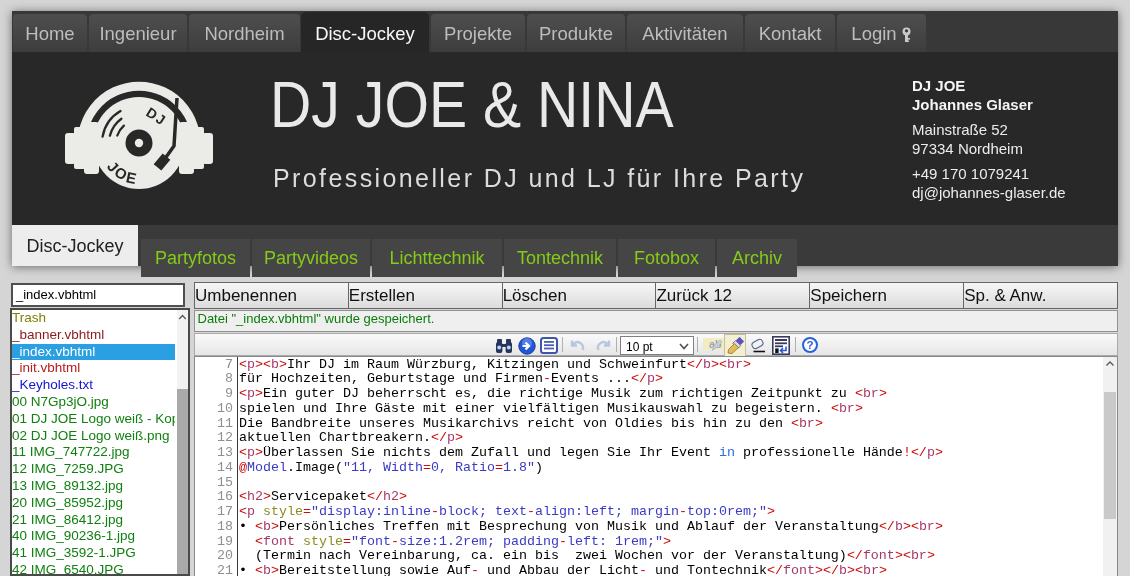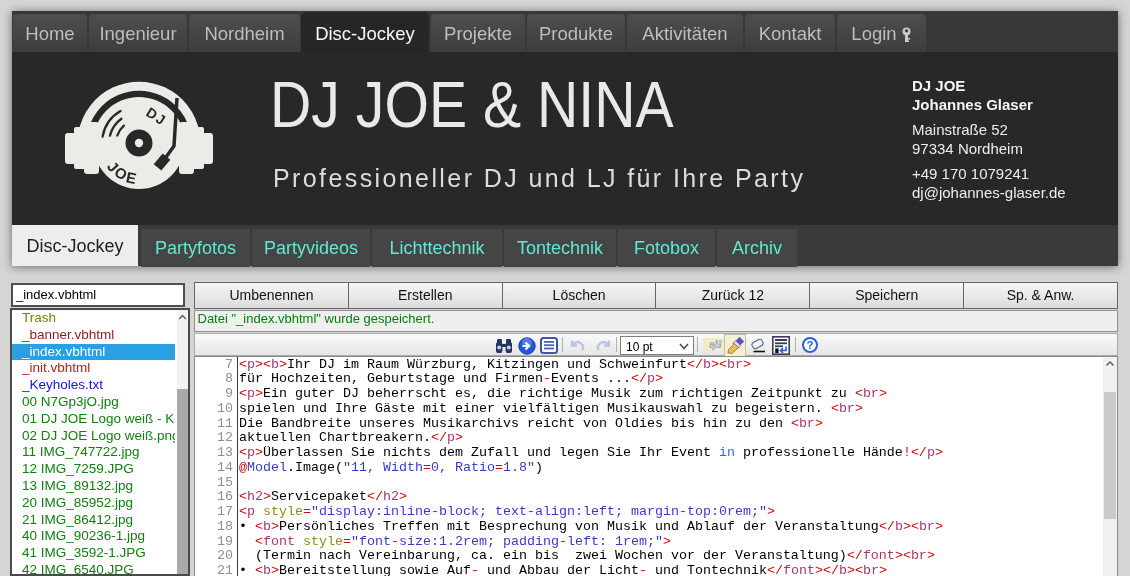--- a/index.html
+++ b/index.html
@@ -11,28 +11,28 @@
 #nav1{position:absolute;left:0;top:0;width:1106px;height:41px;background:#383838}
 #nav1 .tab{position:absolute;top:3px;height:38px;background:linear-gradient(#4e4e4e,#3d3d3d);border-radius:4px 4px 0 0;color:#bdbdbd;font-size:18.5px;text-align:center;line-height:39px}
 #nav1 .tab.act{top:1px;height:40px;background:#262626;color:#f7f7f7;border-radius:5px 5px 0 0;line-height:43px}
 #hdr{position:absolute;left:0;top:41px;width:1106px;height:172.5px;background:#282828}
 #ttl{position:absolute;left:258px;top:16.2px;font-size:64px;color:#e9e9e9;white-space:nowrap;transform:scaleX(0.894);transform-origin:left top}
 #sub{position:absolute;left:261px;top:112.4px;font-size:25px;color:#dcdcdc;white-space:nowrap;letter-spacing:2.4px}
 #contact{position:absolute;left:900px;top:23.5px;color:#ececec;font-size:15px;line-height:19px}
 #contact .b{font-weight:bold;color:#f5f5f5}
 #contact .gap{height:6px}
 #nav2{position:absolute;left:0;top:213.5px;width:1106px;height:41px;background:#3a3a3a}
-#nav2 .tab{position:absolute;top:4px;height:38px;background:#454545;color:#5eead4;font-size:18px;text-align:center;line-height:38px}
+#nav2 .tab{position:absolute;top:14px;height:38px;background:#454545;color:#84cc16;font-size:18px;text-align:center;line-height:38px}
 #nav2 .tab.act{top:0;height:41px;background:#ededed;color:#222;line-height:42px}
 
 #inputbox{left:11px;top:283px;width:174px;height:24px;background:#fff;border:2px solid #4f4f4f;font-size:13px;line-height:20px;padding-left:3px;color:#000}
 #btnrow{left:194px;top:282px;width:924px;height:27px;background:#666;border:1px solid #666;display:flex;gap:1px}
-#btnrow .btn{flex:1;background:linear-gradient(#f6f6f6,#dcdcdc);font-size:14px;color:#111;text-align:center;line-height:25px}
+#btnrow .btn{flex:1;background:linear-gradient(#f6f6f6,#dcdcdc);font-size:17px;color:#111;line-height:25px}
 #filelist{left:10px;top:308px;width:180px;height:268px;background:#fff;border:2px solid #4a4a4a}
-#filelist .row{height:16.8px;font-size:13.5px;line-height:16.8px;padding-left:10px;white-space:nowrap;overflow:hidden;width:163px}
+#filelist .row{height:16.8px;font-size:13.5px;line-height:16.8px;padding-left:0;white-space:nowrap;overflow:hidden;width:163px}
 #filelist .sel{background:#2aa0e2;color:#fff !important}
 #lsb{position:absolute;right:0;top:0;width:11px;height:264px;background:#f2f2f2}
 #lsb .ar{height:13px;background:#f2f2f2}
 #lsb .thumb{position:absolute;left:0;top:79px;width:11px;height:185px;background:#a9a9a9}
 #status{left:194px;top:310px;width:924px;height:22px;background:#efefef;border:1px solid #919191;color:#0a7d0a;font-size:13px;line-height:15px;padding-left:2.5px}
 #tbar{left:194px;top:333px;width:924px;height:23px;background:linear-gradient(#fafafa,#e6e6e6);border:1px solid #aaa}
 #tbar .sep{position:absolute;top:3px;width:1px;height:15px;background:#b0b0b0}
 #editor{left:194px;top:356px;width:924px;height:220px;background:#ffffff;border:1px solid #8a8a8a;border-bottom:none;overflow:hidden}
 #code{position:absolute;left:0;top:0.5px;font-family:"Liberation Mono",monospace;font-size:13.333px;line-height:14.75px}
 #code .ln{position:relative;white-space:pre;height:14.75px}

